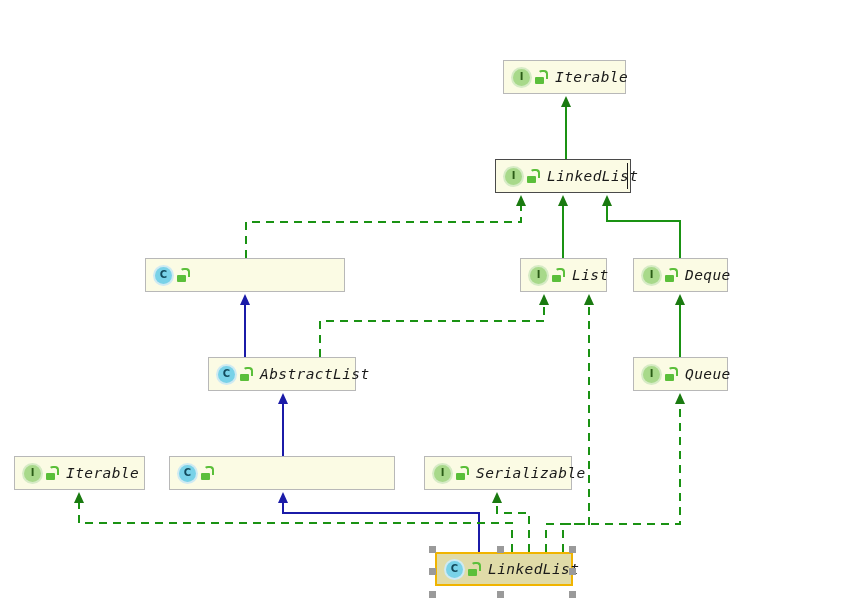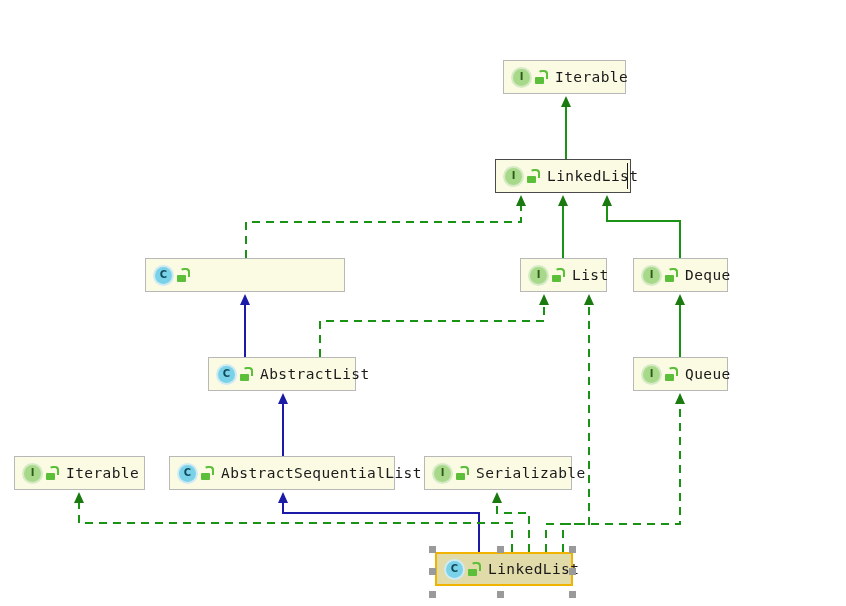--- a/index.html
+++ b/index.html
@@ -94,20 +94,21 @@
     border: 2px solid #5bbf3a;
     border-bottom: none;
     border-radius: 4px 4px 0 0;
     border-left-color: transparent;
   }
   .node-label {
     font-family: "DejaVu Sans Mono", monospace;
     font-size: 14.5px;
     color: #1a1a1a;
     letter-spacing: 0.4px;
+    font-style: italic;
   }
   .text-caret {
     position: absolute;
     right: 2px;
     top: 3px;
     bottom: 3px;
     width: 1px;
     background: #1a1a1a;
   }
   .sel-handle {
@@ -257,21 +258,20 @@
     </span>
     <span class="node-label">Iterable</span>
   </div>
 
   <div class="uml-node" style="left:169px; top:456px; width:226px;">
     <span class="node-icon cls">C</span>
     <span class="lock-icon">
       <span class="shackle"></span>
         <span class="body"></span>
     </span>
-    <span class="node-label">AbstractSequentialList</span>
   </div>
 
   <div class="uml-node" style="left:424px; top:456px; width:148px;">
     <span class="node-icon iface">I</span>
     <span class="lock-icon">
       <span class="shackle"></span>
         <span class="body"></span>
     </span>
     <span class="node-label">Serializable</span>
   </div>

